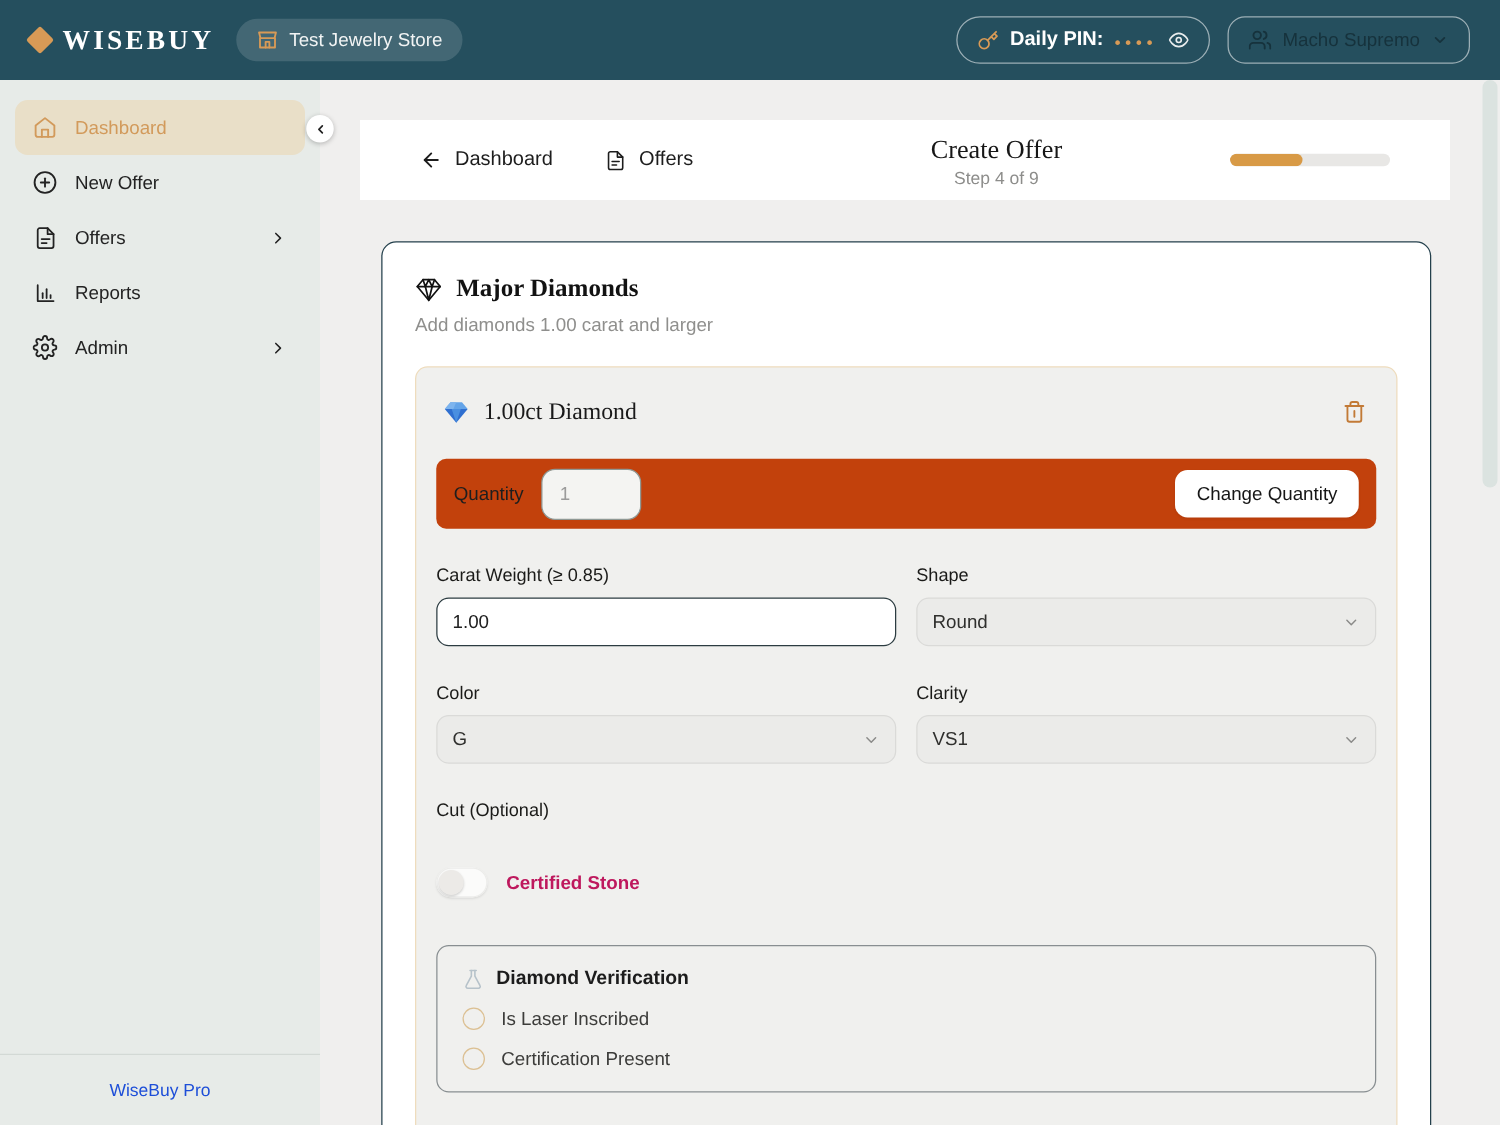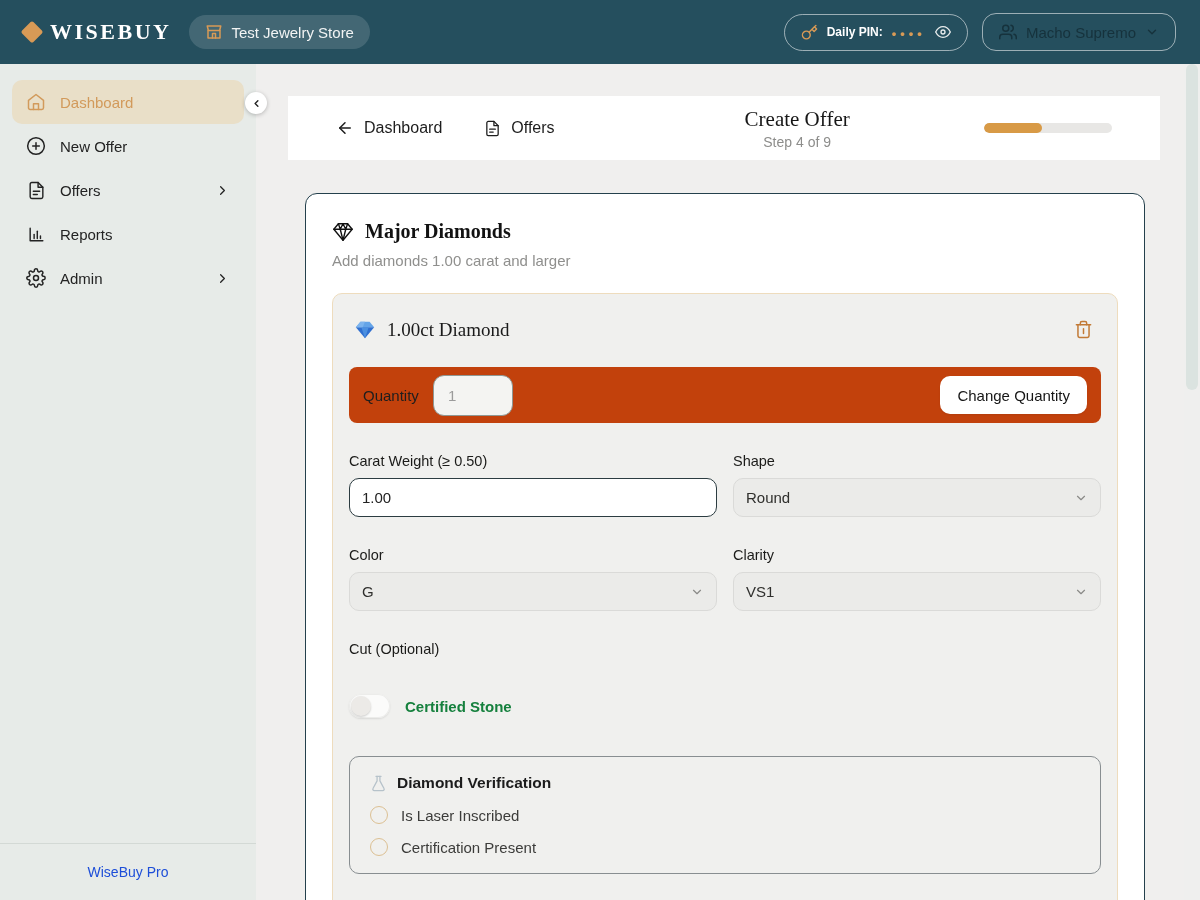--- a/index.html
+++ b/index.html
@@ -12,21 +12,21 @@
   .brand { display:flex; align-items:center; gap:10px; }
   .brand-diamond { width:16px; height:16px; background:#d89a56; transform:rotate(45deg); border-radius:2px; }
   .brand-name { font-family:"Liberation Serif", serif; font-weight:700; color:#ffffff;
                 font-size:22px; letter-spacing:2.5px; }
   .store-badge { margin-left:18px; display:flex; align-items:center; gap:8px;
                  background:rgba(255,255,255,.14); border-radius:18px; padding:8px 16px;
                  color:#f2f4f4; font-size:15px; cursor:pointer; }
   .header-right { margin-left:auto; display:flex; align-items:center; gap:14px; }
   .pin-pill { display:flex; align-items:center; gap:9px; border:1px solid rgba(255,255,255,.55);
               border-radius:20px; padding:9px 16px; cursor:pointer; }
-  .pin-label { color:#ffffff; font-weight:700; font-size:12px; }
+  .pin-label { color:#ffffff; font-weight:700; font-size:16px; }
   .pin-dots { color:#d89a56; font-size:13px; letter-spacing:4px; font-weight:700; padding-top:2px; }
   .user-pill { display:flex; align-items:center; gap:9px; border:1px solid rgba(255,255,255,.55);
                border-radius:14px; padding:9px 16px; color:#16323c; font-size:15px; font-weight:500;
                cursor:pointer; }
 
   
   .sidebar { position:fixed; top:64px; left:0; width:256px; height:836px; background:#e7ebe8;
              padding:16px 12px 0 12px; z-index:40; }
   .nav-item { display:flex; align-items:center; gap:14px; height:44px; padding:0 14px;
               border-radius:10px; color:#232323; font-size:15px; font-weight:500;
@@ -91,21 +91,21 @@
   .select { width:100%; height:39px; background:#ebebe9; border:1px solid #dadad8; border-radius:10px;
             display:flex; align-items:center; padding:0 12px; font-size:15px; color:#2f2f2d;
             cursor:pointer; }
   .select .sel-chevron { margin-left:auto; color:#8a8a88; display:flex; }
 
   .toggle-row { margin-top:28px; display:flex; align-items:center; gap:15px; }
   .toggle { width:41px; height:24px; background:#fbfbfa; border-radius:12px; position:relative;
             box-shadow:inset 0 0 0 1px #ececea, 0 1px 2px rgba(0,0,0,.10); cursor:pointer; }
   .toggle-knob { position:absolute; left:2px; top:2px; width:20px; height:20px; background:#eceae7;
                  border-radius:50%; box-shadow:0 1px 2px rgba(0,0,0,.18); }
-  .toggle-label { font-size:15px; font-weight:600; color:#15803d; }
+  .toggle-label { font-size:15px; font-weight:600; color:#be185d; }
 
   .verify-box { margin-top:38px; border:1px solid #888e91; border-radius:10px; padding:17px 20px; }
   .verify-head { display:flex; align-items:center; gap:10px; }
   .verify-title { font-size:15.5px; font-weight:700; color:#1c1c1c; }
   .verify-option { display:flex; align-items:center; gap:13px; margin-top:14px; cursor:pointer; }
   .radio-circle { width:18px; height:18px; border:1.5px solid #dcc093; border-radius:50%;
                   background:transparent; flex:none; }
   .verify-option span.opt-label { font-size:15px; color:#3c3c3a; }
 
   
@@ -306,21 +306,21 @@
       </div>
 
       <div class="qty-strip">
         <span class="qty-label">Quantity</span>
         <input class="qty-input" readonly="" value="1" style="">
         <button class="qty-btn">Change Quantity</button>
       </div>
 
       <div class="form-grid">
         <div class="field">
-          <div class="field-label">Carat Weight (≥ 0.50)</div>
+          <div class="field-label">Carat Weight (≥ 0.85)</div>
           <input class="text-input" value="1.00" style="">
         </div>
         <div class="field">
           <div class="field-label">Shape</div>
           <div class="select">
             <span>Round</span>
             <span class="sel-chevron">
               <svg width="14" height="14" viewBox="0 0 24 24" fill="none" stroke="currentColor" stroke-width="2" stroke-linecap="round" stroke-linejoin="round">
                   <polyline points="6 9 12 15 18 9"></polyline>
                 </svg>

